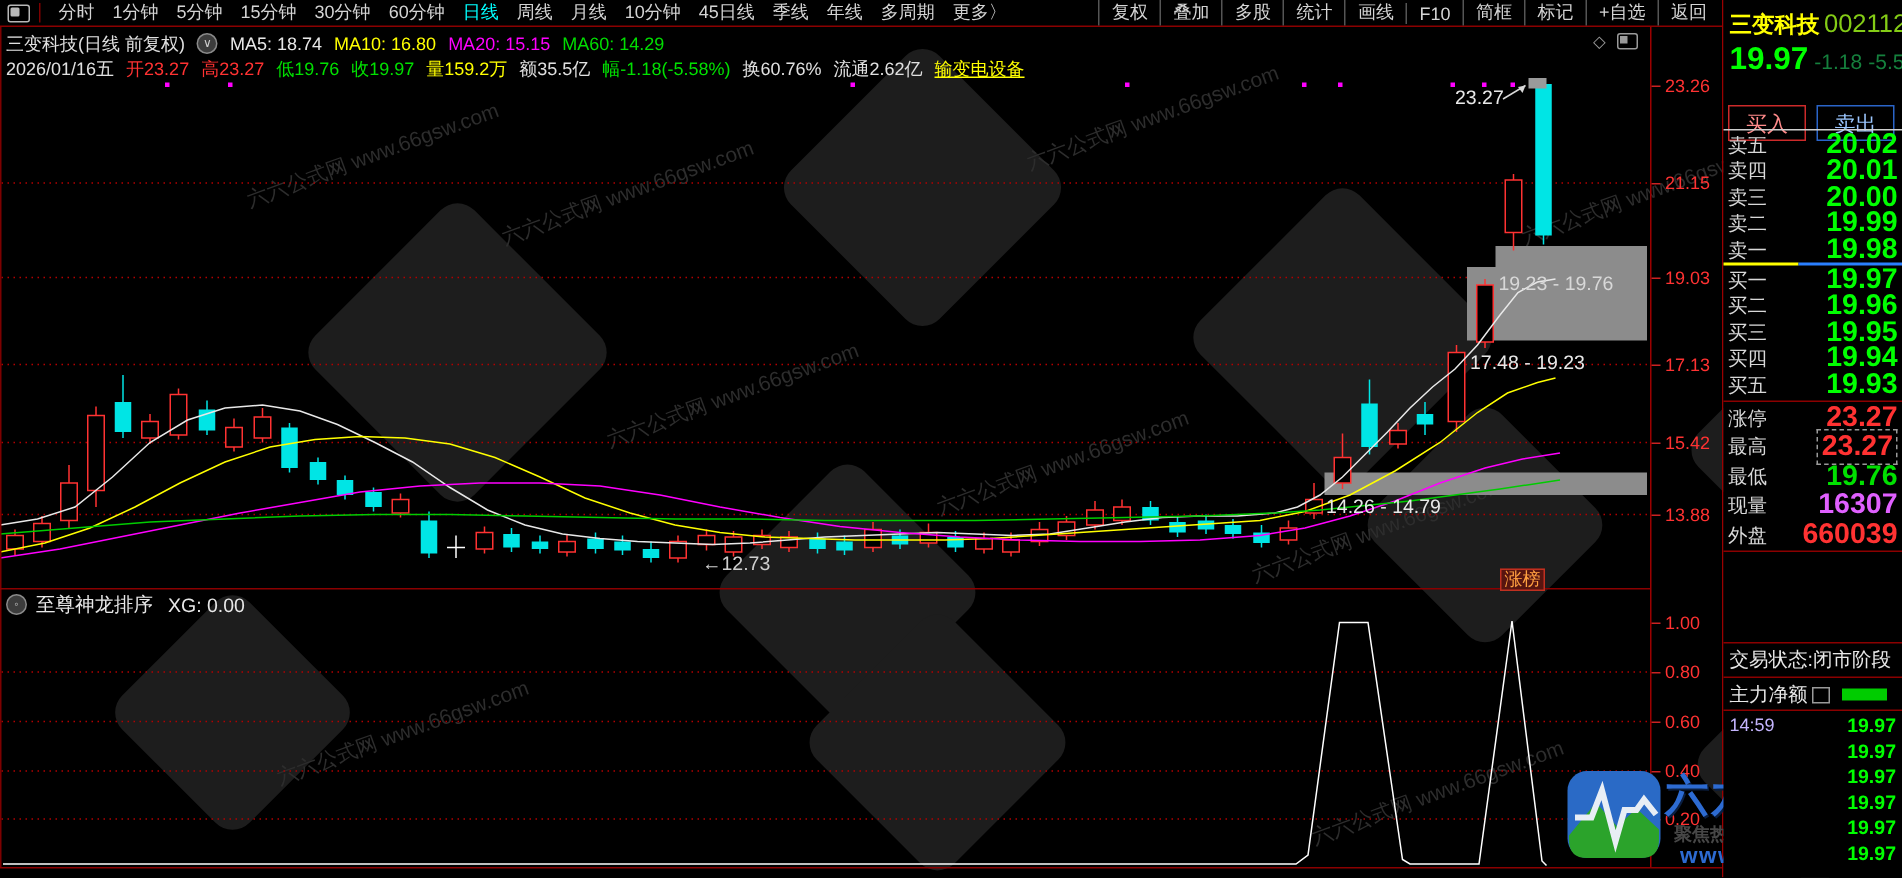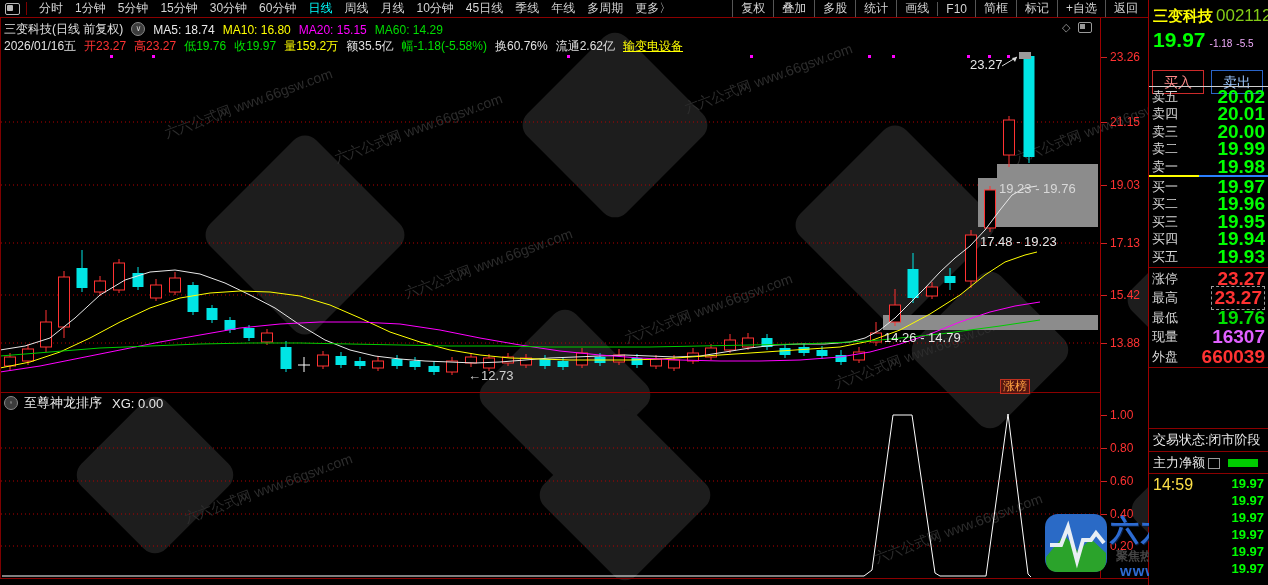--- a/index.html
+++ b/index.html
@@ -29,30 +29,30 @@
   .anno{position:absolute;font-size:13px;z-index:4;white-space:nowrap;}
   .badge{position:absolute;z-index:4;font-size:12px;line-height:13px;padding:0 2px;
          color:#ffa040;background:#571510;border:1px solid #c03020;}
   .corner-ic{position:absolute;color:#9a9a9a;font-size:11px;z-index:4;}
   
   .quote{position:absolute;left:1149px;top:0;width:119px;height:585px;background:#000;z-index:6;}
   .q-abs{position:absolute;left:0;width:119px;}
   .q-name{color:#ffff00;font-size:15px;font-weight:bold;}
   .q-code{color:#84cc16;font-size:17px;margin-left:3px;}
   .q-price{color:#00ff00;font-size:21px;font-weight:bold;letter-spacing:0;}
-  .q-chg{color:#f0abfc;font-size:10px;margin-left:4px;}
+  .q-chg{color:#15803d;font-size:14px;margin-left:4px;}
   .q-btn{position:absolute;top:0;width:50px;height:22px;font-size:14px;text-align:center;line-height:22px;}
   .q-row{display:flex;justify-content:space-between;align-items:center;padding:0 3px 0 3px;}
   .q-row .lb{color:#d8d8d8;font-size:13px;}
   .q-row .vl{font-size:19px;font-weight:bold;}
   .boxed{border:1px dashed #9a9a9a;padding:0 2px;}
   .q-div{position:absolute;left:0;width:119px;height:1px;background:#8b0000;}
   .ratio-bar{position:absolute;left:0;width:119px;height:2px;display:flex;}
   .tickrow{display:flex;justify-content:space-between;padding:0 4px;position:relative;z-index:10;}
-  .tickrow .t{color:#fde047;font-size:16px;}
+  .tickrow .t{color:#c4b5fd;font-size:12px;}
   .tickrow .p{color:#00ff00;font-size:13px;font-weight:bold;}
   
   .ind-head{position:absolute;left:4px;top:394px;display:flex;align-items:center;z-index:4;color:#e8e8e8;font-size:13px;}
   
   .wm{position:absolute;z-index:0;}
   .wm-diamond{position:absolute;background:#1d1d1d;border-radius:16px;transform:rotate(45deg);}
   .wm-text{position:absolute;color:#2d2d2d;font-size:14px;transform:rotate(-20deg);white-space:nowrap;}
   
   .logo-wrap{position:absolute;left:1044px;top:511px;z-index:5;width:224px;}
   .brand{position:absolute;left:66px;top:0;font-size:29px;font-weight:bold;color:#2d6bd2;

